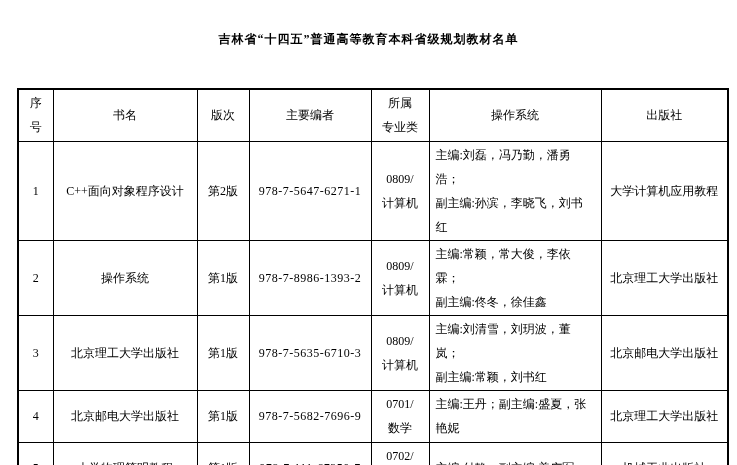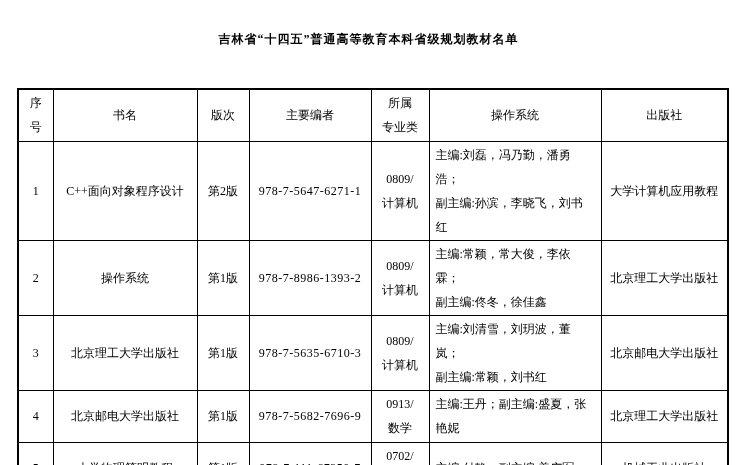--- a/index.html
+++ b/index.html
@@ -113,21 +113,21 @@
 计算机</td>
       <td class="editors">主编:刘清雪，刘玥波，董岚；
 副主编:常颖，刘书红</td>
       <td>北京邮电大学出版社</td>
     </tr>
     <tr>
       <td>4</td>
       <td>北京邮电大学出版社</td>
       <td>第1版</td>
       <td class="isbn">978-7-5682-7696-9</td>
-      <td>0913/
+      <td>0701/
 数学</td>
       <td class="editors">主编:王丹；副主编:盛夏，张
 艳妮</td>
       <td>北京理工大学出版社</td>
     </tr>
     <tr>
       <td>5</td>
       <td>大学物理简明教程</td>
       <td>第1版</td>
       <td class="isbn">978-7-111-67350-7</td>

